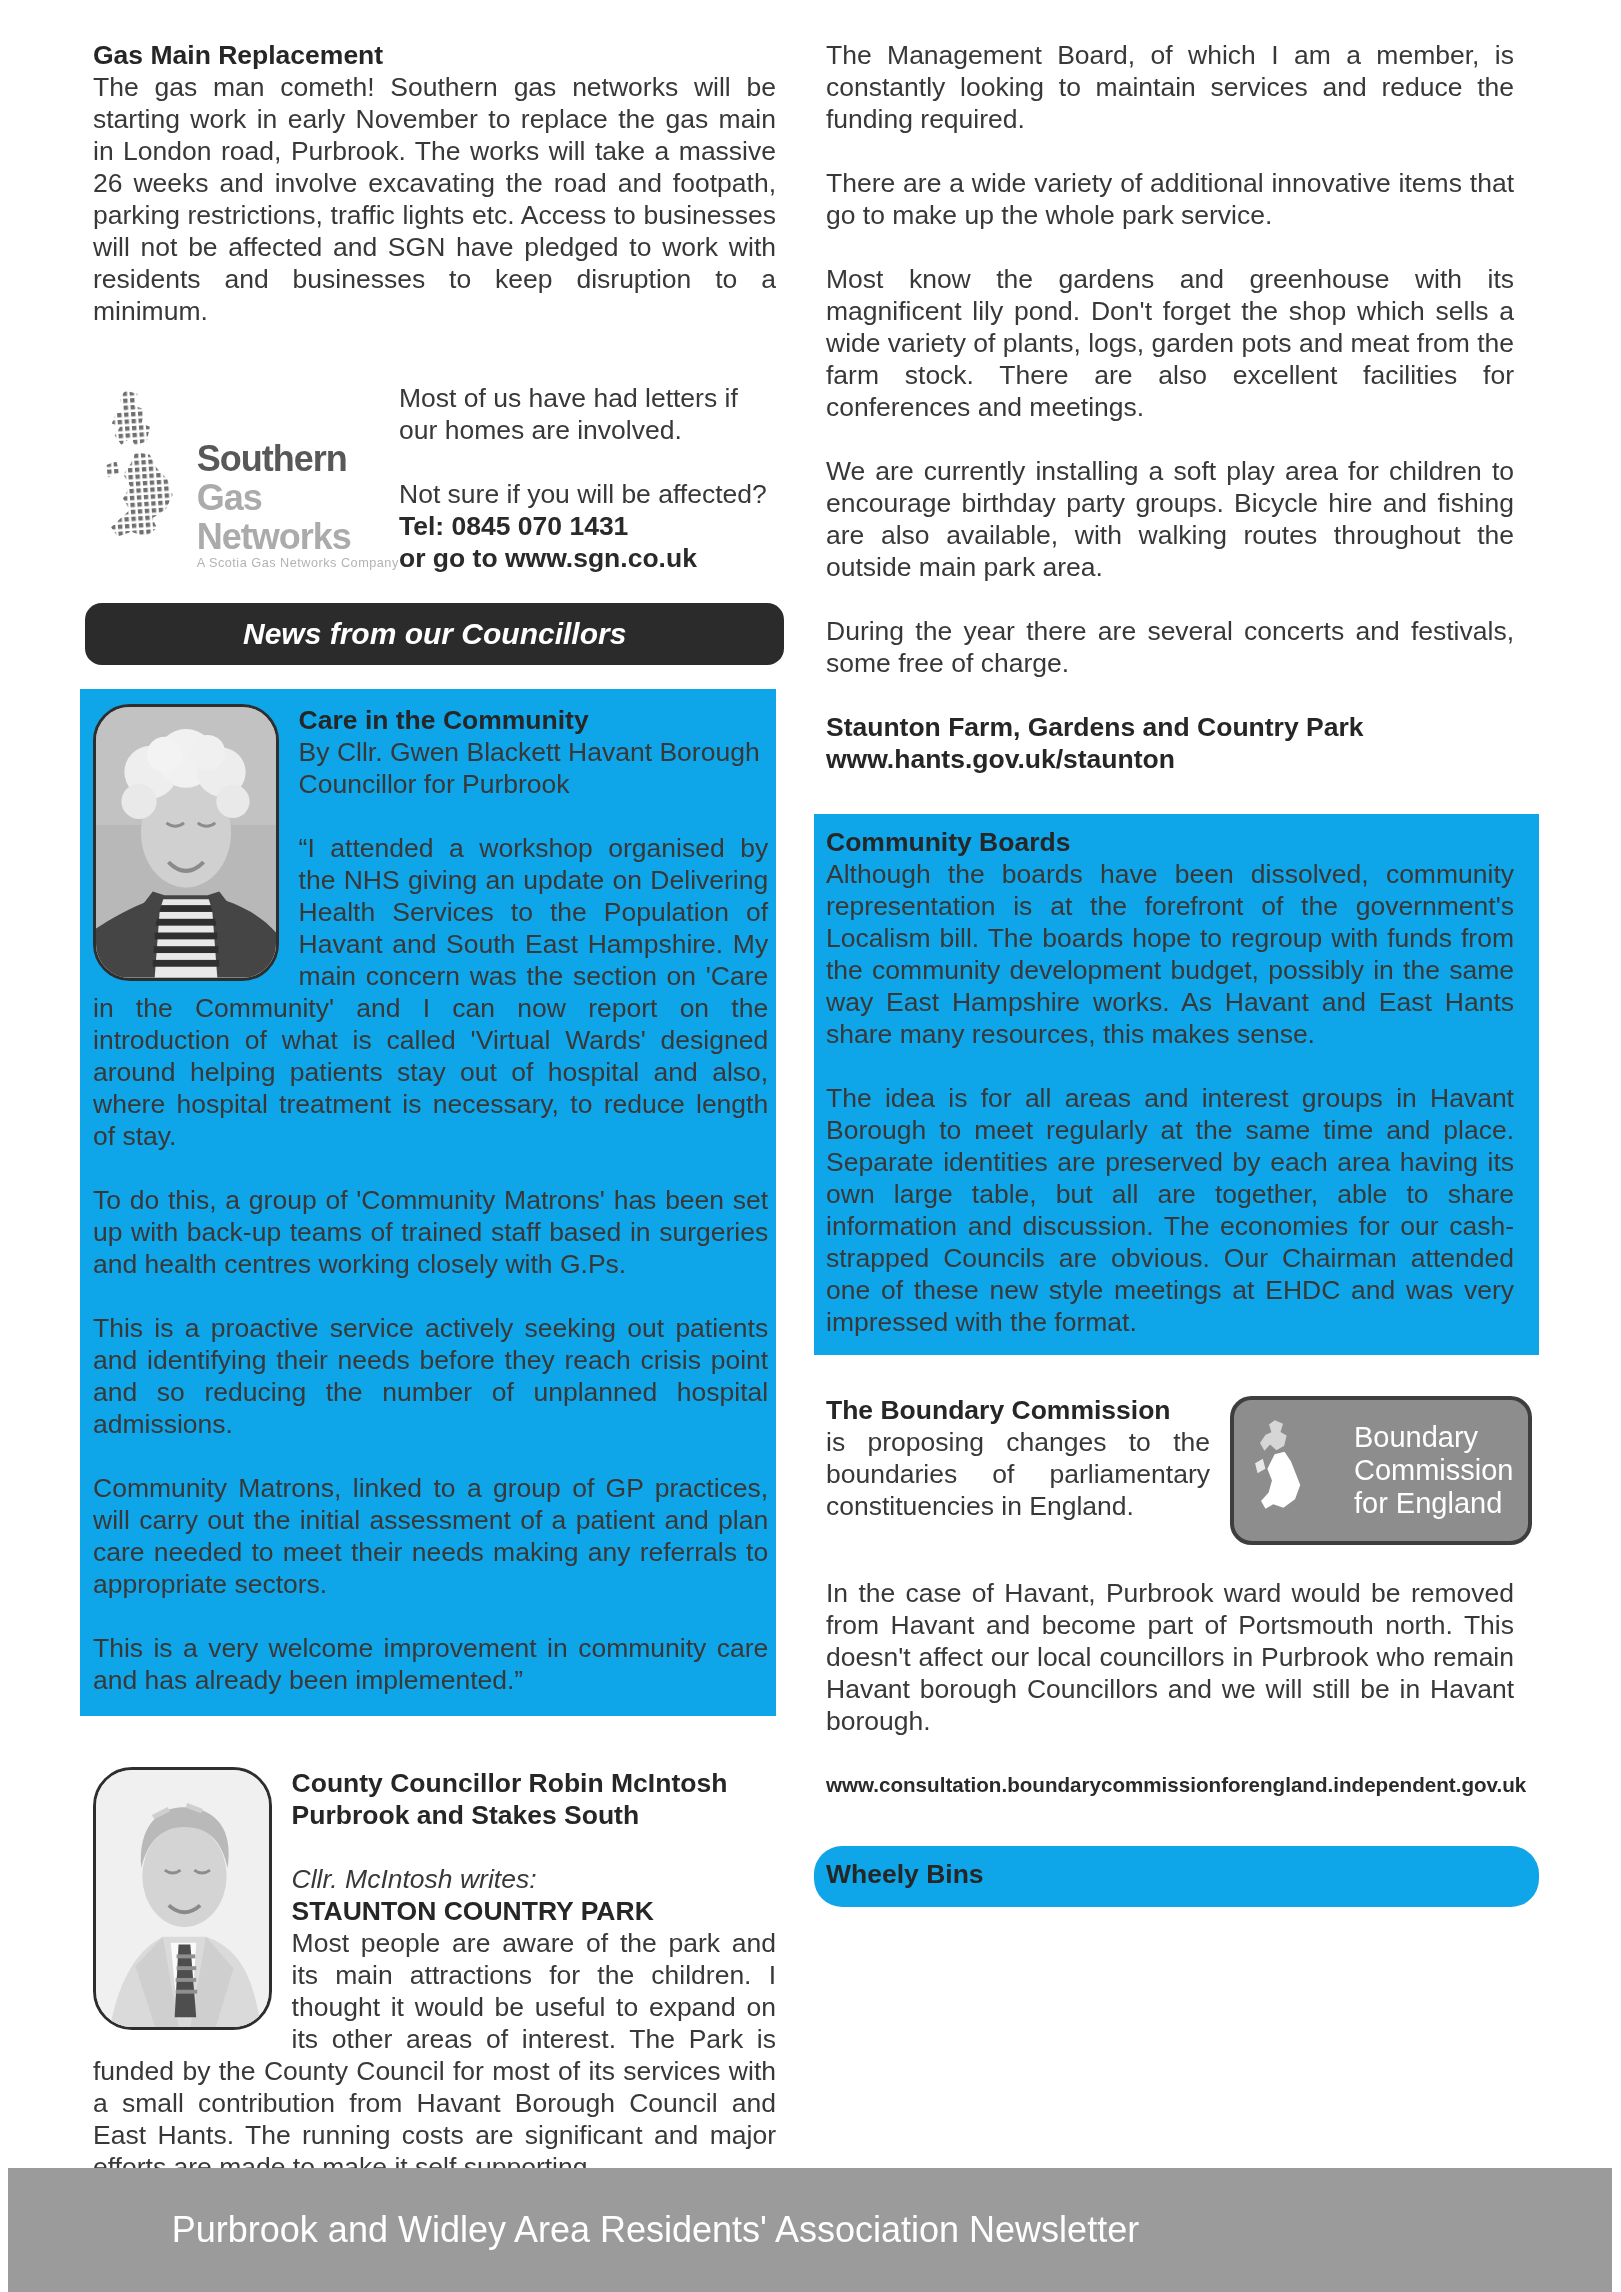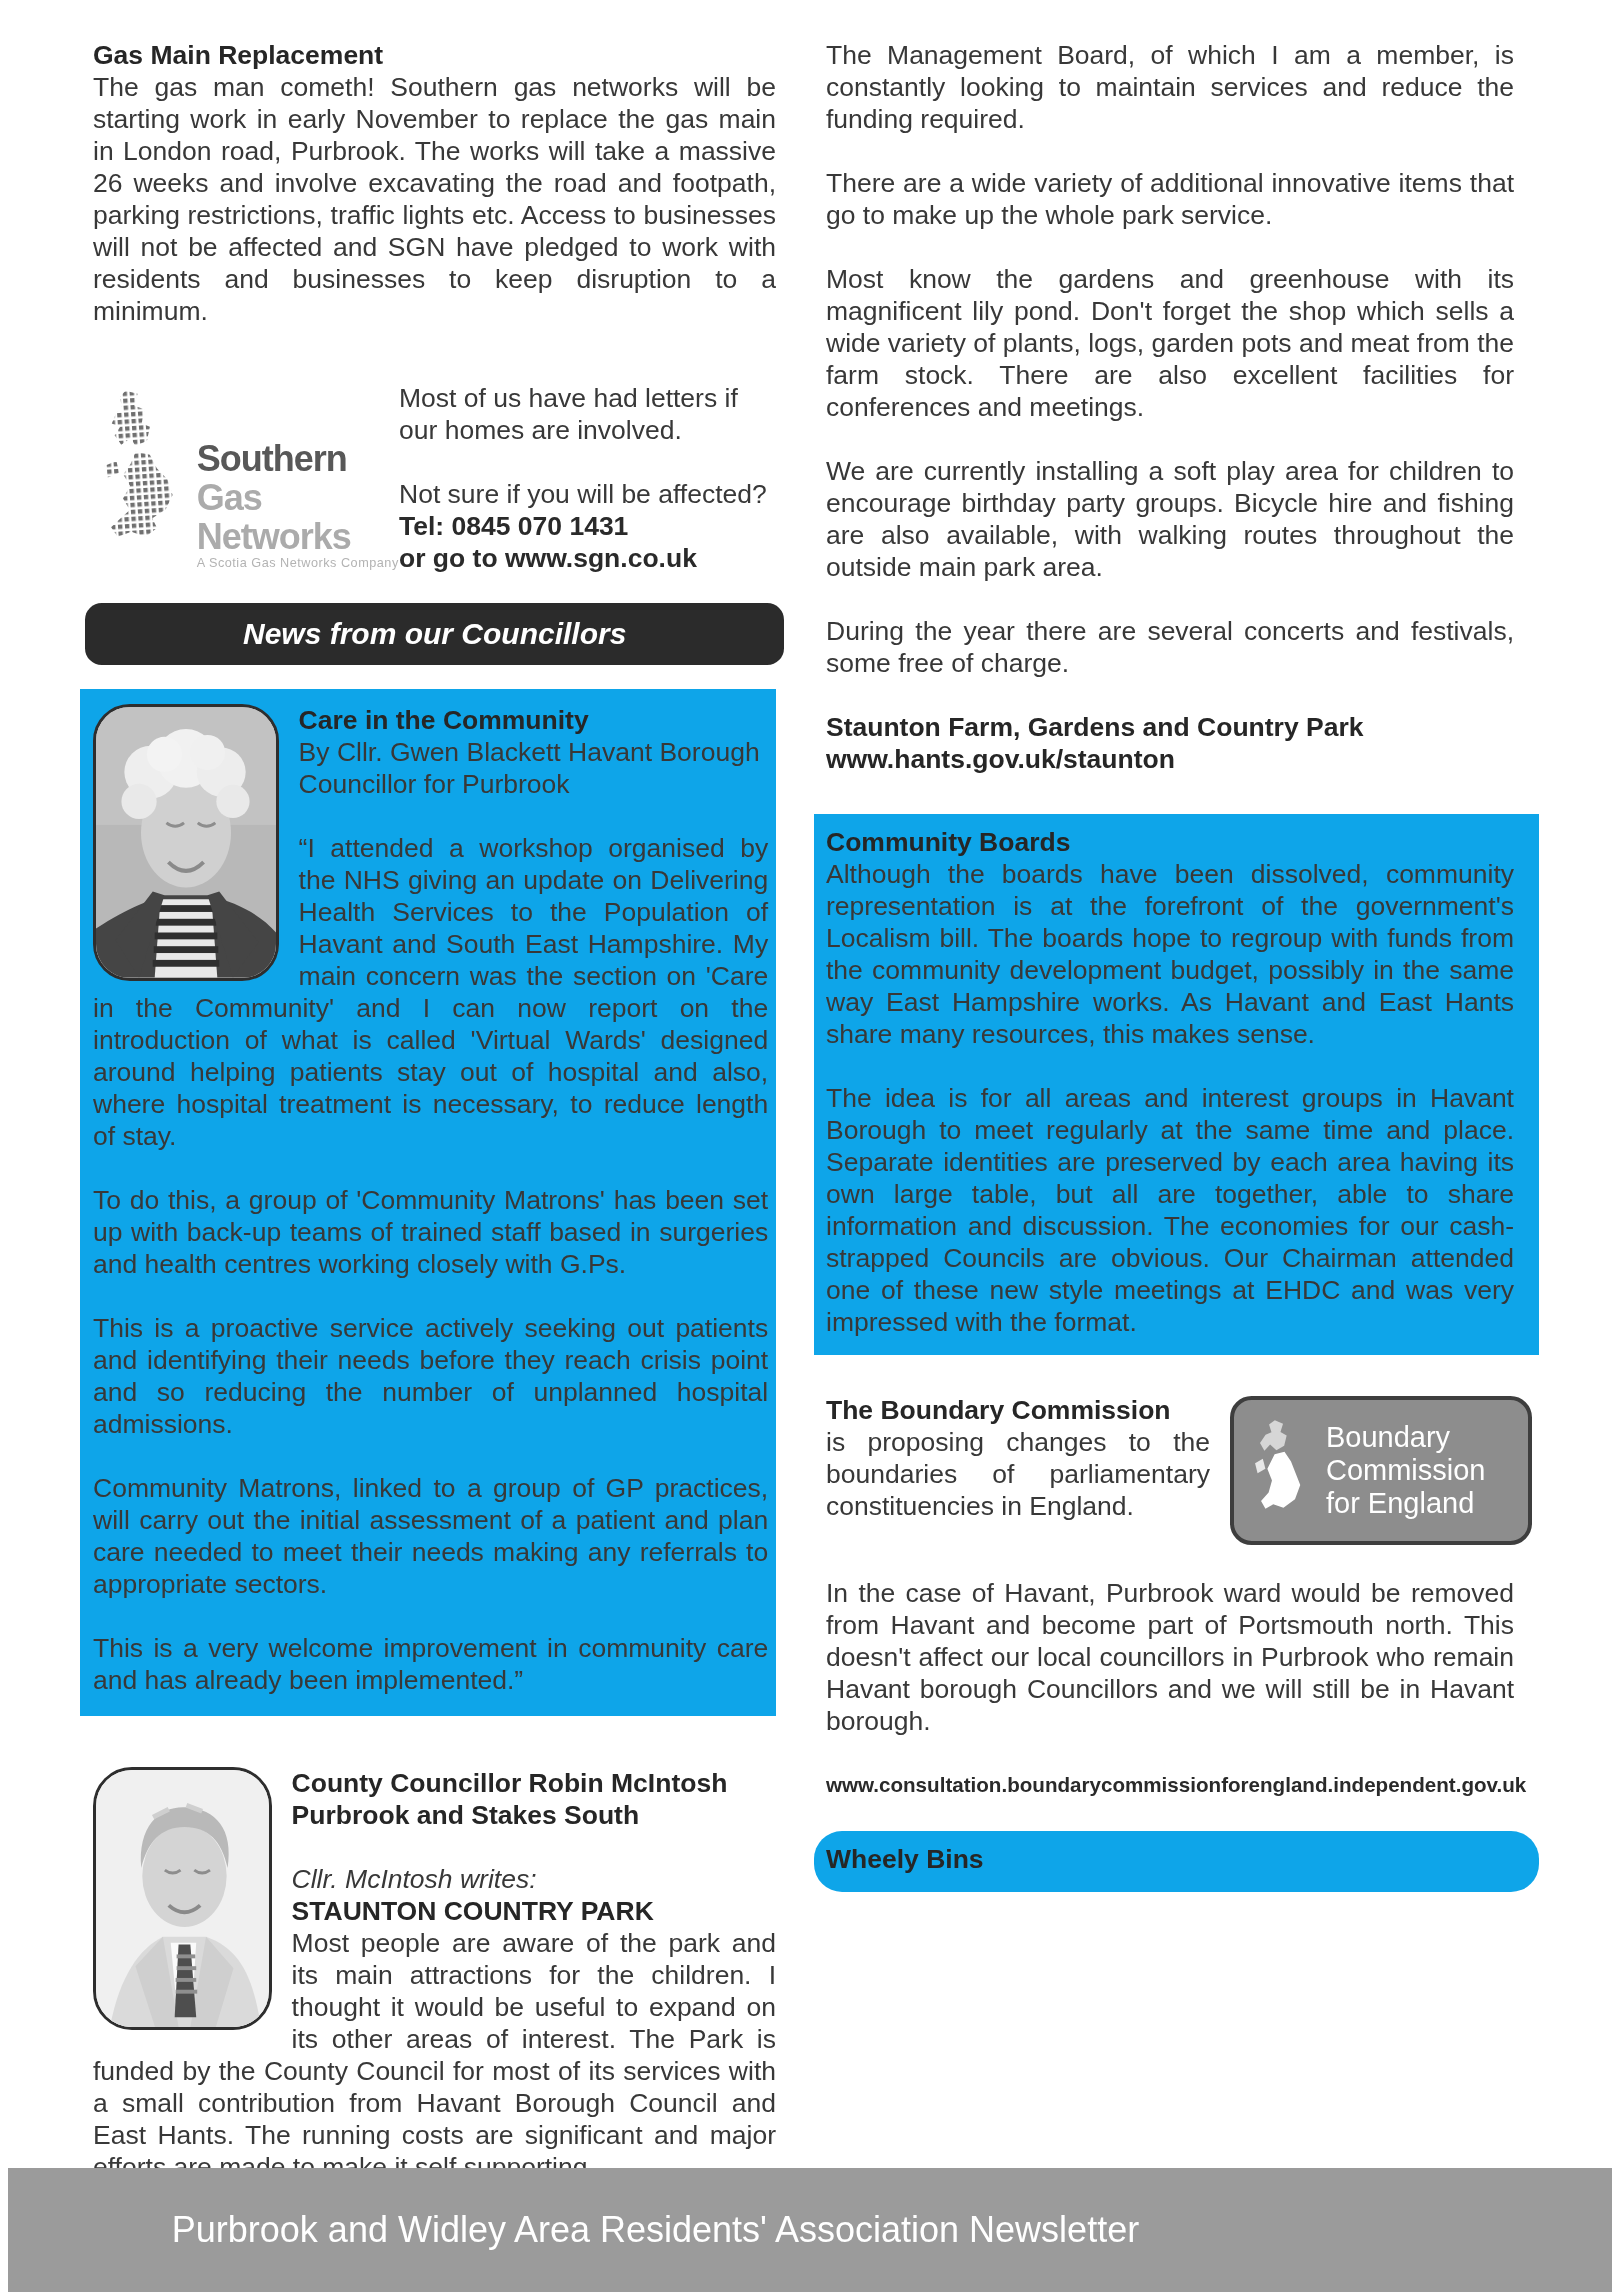--- a/index.html
+++ b/index.html
@@ -41,21 +41,21 @@
   .photo.robin{width:173px;height:257px;border-radius:39px;margin-bottom:5.9px;background:#efefef;}
   .photo svg{display:block;}
 
   .mcintosh{margin-top:51px;}
   .clearfix::after{content:"";display:block;clear:both;}
 
   
   .boundary{display:flex;margin-top:39px;}
   .boundary .btext{width:384px;flex:none;}
   .blogo{flex:none;margin-left:19.6px;margin-top:2px;width:294px;height:141px;background:#8d8d8d;
-         border:4.9px solid #3e3e3e;border-radius:21.6px;display:flex;align-items:center;}
+         border:4.9px solid #3e3e3e;border-radius:21.6px;display:flex;align-items:center;gap:28px;}
   .blogo svg{flex:none;margin-left:15.7px;}
   .blogo-text{color:#fff;font-size:29px;line-height:33px;margin-left:15.7px;}
 
   .url{font-size:20.6px;line-height:25.5px;margin-top:35px;color:#2a2a2a;}
 
   .footer{position:absolute;left:7.8px;right:8.8px;top:2168px;height:124px;background:#9b9b9b;
           color:#fff;font-size:36px;line-height:124px;padding-left:164px;box-sizing:border-box;}
 </style>
 </head>
 <body>
@@ -195,21 +195,21 @@
           <div>Boundary</div>
           <div>Commission</div>
           <div>for England</div>
         </div>
       </div>
     </div>
 
     <p class="j mt">In the case of Havant, Purbrook ward would be removed from Havant and become part of Portsmouth north. This doesn't affect our local councillors in Purbrook who remain Havant borough Councillors and we will still be in Havant borough.</p>
     <div class="url b">www.consultation.boundarycommissionforengland.independent.gov.uk</div>
 
-    <div class="graybox rt" style="margin-top:33px;border-radius:28px;">
+    <div class="graybox rt" style="margin-top:48px;border-radius:28px;">
       <h3>Wheely Bins</h3>
     </div>
   </div>
 
   <div class="footer">
     <span>Purbrook and Widley Area Residents' Association Newsletter</span>
   </div>
 </div>
 
 

